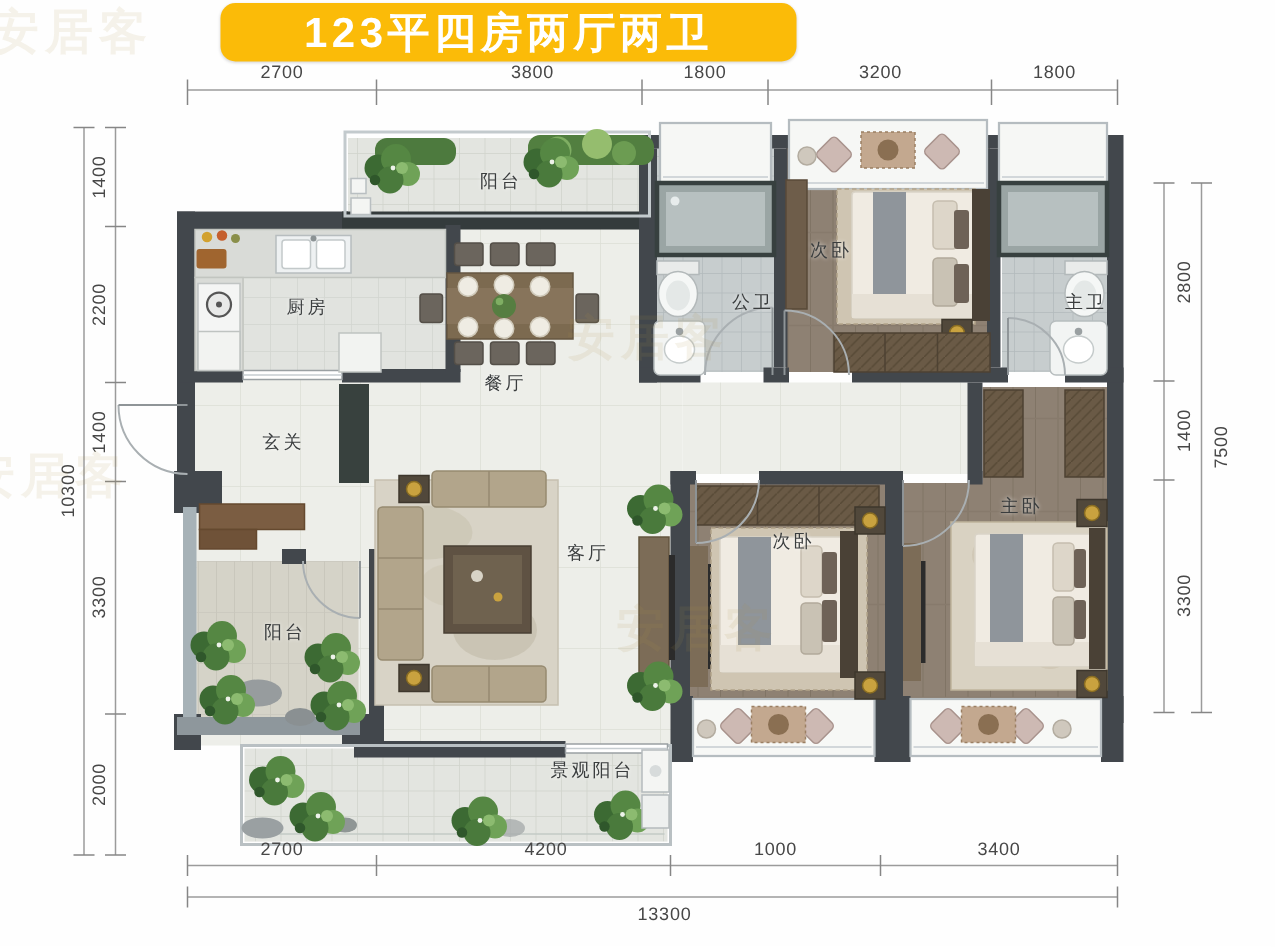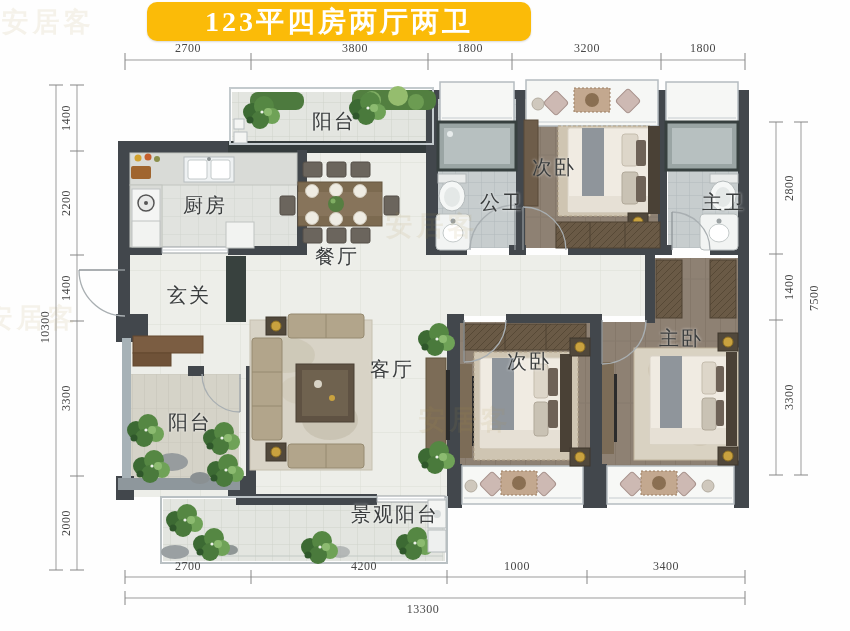--- a/index.html
+++ b/index.html
@@ -1,27 +1,27 @@
 <!DOCTYPE html>
 <html><head>
 <meta charset="utf-8">
 <style>
   html,body{margin:0;padding:0;background:#fff;}
   .stage{position:relative;width:850px;height:631px;background:#fefefe;overflow:hidden;
-         font-family:Liberation Serif, serif;}
+         font-family:Liberation Sans, sans-serif;}
   .stage svg{position:absolute;left:0;top:0;}
   .plan-title{position:absolute;left:147px;top:2px;width:384px;height:39px;border-radius:10px;
       background:#FBBB08;color:#fff;font-weight:bold;font-size:28px;line-height:39px;
       text-align:center;letter-spacing:3px;box-shadow:0 1px 2px rgba(0,0,0,.15);}
-  .room-label{position:absolute;transform:translate(-50%,-50%);font-size:20px;font-weight:500;
+  .room-label{position:absolute;transform:translate(-50%,-50%);font-size:12px;font-weight:500;
       color:#3a3d3e;letter-spacing:2px;white-space:nowrap;text-shadow:0 0 3px rgba(255,255,255,.8);}
   .dim{position:absolute;transform:translate(-50%,-50%);font-size:12px;color:#474747;
       white-space:nowrap;letter-spacing:.5px;}
   .dim.v{transform:translate(-50%,-50%) rotate(-90deg);}
-  .watermark{position:absolute;transform:translate(-50%,-50%);font-size:27px;font-weight:bold;
+  .watermark{position:absolute;transform:translate(-50%,-50%);font-size:32px;font-weight:bold;
       color:rgba(170,145,70,.11);letter-spacing:4px;white-space:nowrap;}
 </style>
 </head>
 <body>
 
 <div class="stage">
 
   <svg width="850" height="631" viewBox="0 0 850 631">
     <defs>
       <pattern id="tile" width="40" height="54" patternUnits="userSpaceOnUse">
@@ -435,21 +435,21 @@
       <div class="room-label" style="left: 347px; top: 514px; margin-left: 48px;">景观阳台</div>
       <div class="dim" style="left: 188px; top: 48px;">2700</div>
       <div class="dim" style="left: 340px; top: 48px; margin-left: 15px;">3800</div>
       <div class="dim" style="left: 470px; top: 48px;">1800</div>
       <div class="dim" style="left: 587px; top: 48px;">3200</div>
       <div class="dim" style="left: 703px; top: 48px;">1800</div>
       <div class="dim" style="left: 188px; top: 566px;">2700</div>
       <div class="dim" style="left: 364px; top: 566px;">4200</div>
       <div class="dim" style="left: 517px; top: 566px;">1000</div>
       <div class="dim" style="left: 666px; top: 566px;">3400</div>
-      <div class="dim" style="left: 423px; top: 609px;">13300</div>
+      <div class="dim" style="left: 443px; top: 609px;">13300</div>
       <div class="dim v" style="left: 66px; top: 118px;">1400</div>
       <div class="dim v" style="left: 66px; top: 203px;">2200</div>
       <div class="dim v" style="left: 66px; top: 288px;">1400</div>
       <div class="dim v" style="left: 66px; top: 398px;">3300</div>
       <div class="dim v" style="left: 66px; top: 523px;">2000</div>
       <div class="dim v" style="left: 45px; top: 327px;">10300</div>
       <div class="dim v" style="left: 789px; top: 188px;">2800</div>
       <div class="dim v" style="left: 789px; top: 287px;">1400</div>
       <div class="dim v" style="left: 789px; top: 397px;">3300</div>
       <div class="dim v" style="left: 814px; top: 298px;">7500</div>

